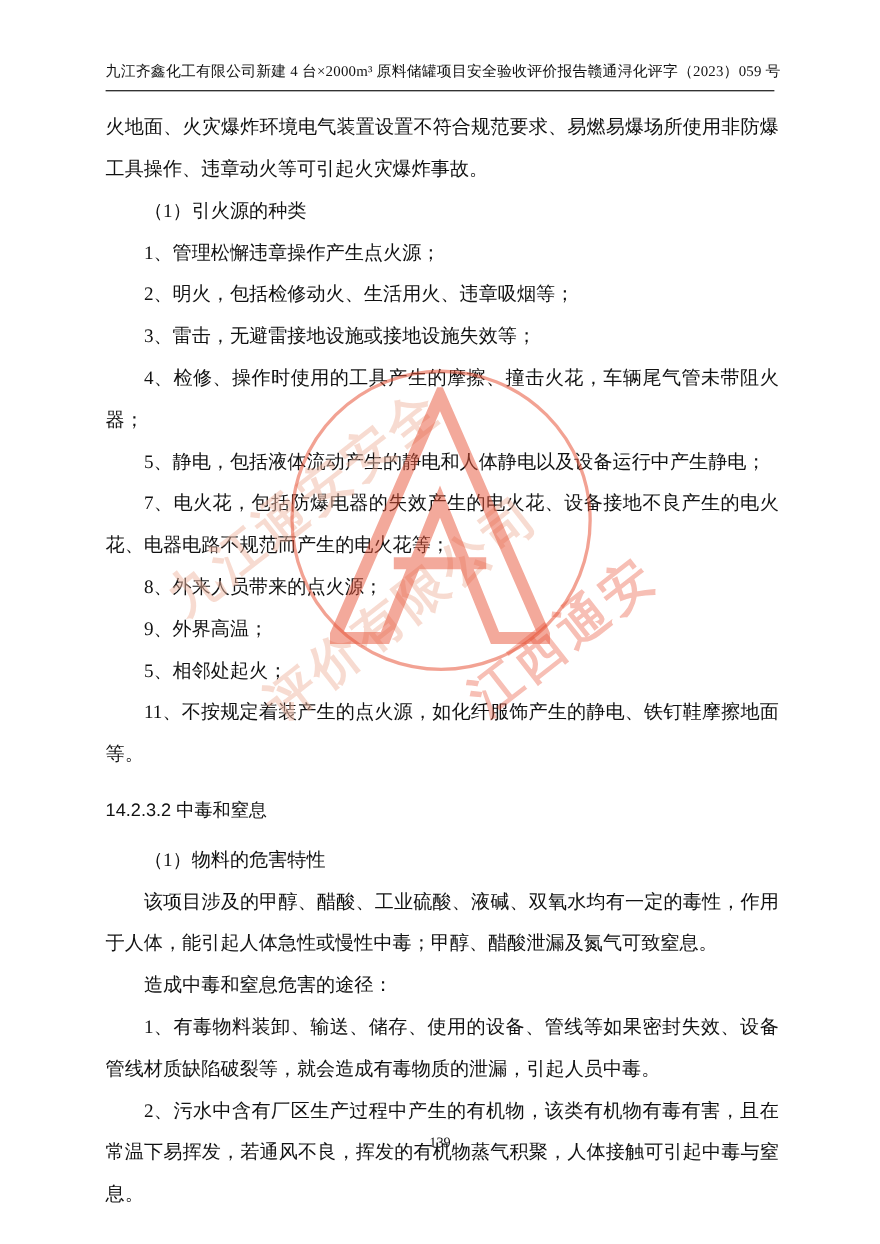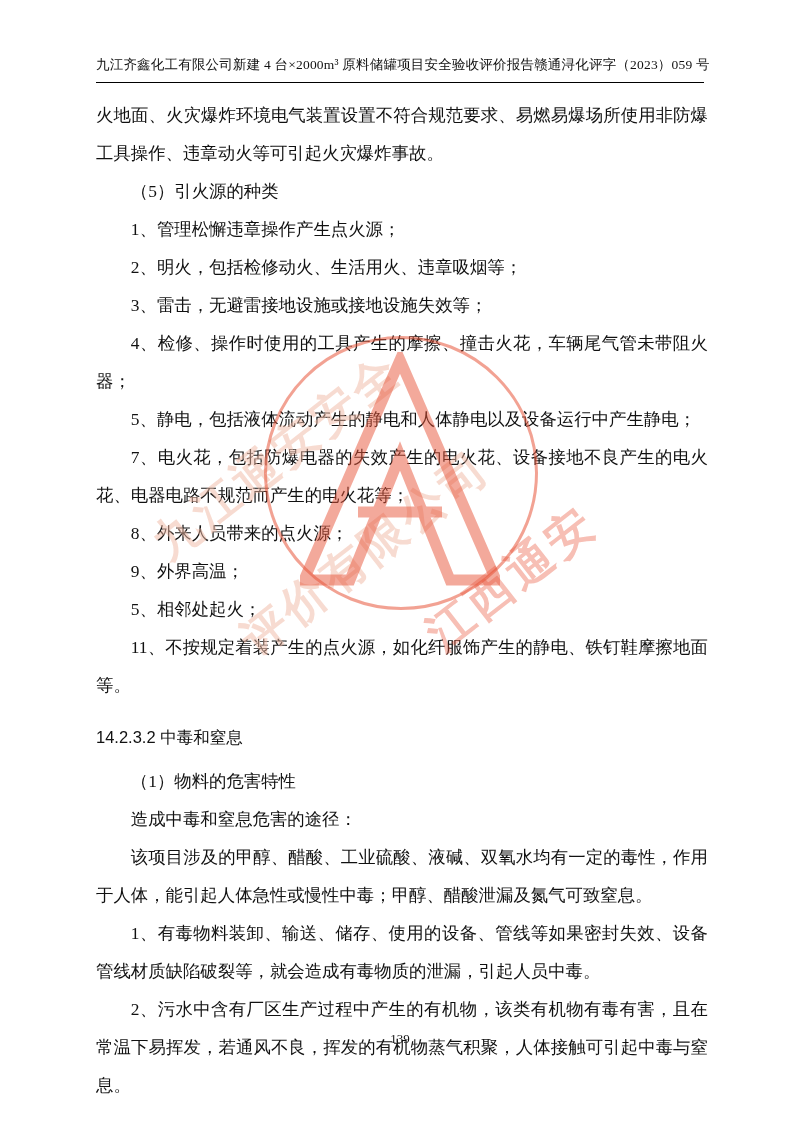--- a/index.html
+++ b/index.html
@@ -170,37 +170,37 @@
     <div class="wm-ring"></div>
     <svg class="wm-A" viewBox="0 0 200 236">
       <path d="M100 8 L196 228 L150 228 L100 104 L50 228 L4 228 Z" fill="none" stroke="#e8553a" stroke-width="11"></path>
       <path d="M58 160 L142 160" stroke="#e8553a" stroke-width="11" fill="none"></path>
     </svg>
   </div>
 
   <div class="content">
 
     <p class="p-noindent">火地面、火灾爆炸环境电气装置设置不符合规范要求、易燃易爆场所使用非防爆工具操作、违章动火等可引起火灾爆炸事故。</p>
-    <p class="p-indent">（5）引火源的种类</p>
+    <p class="p-indent">（1）引火源的种类</p>
     <p class="p-indent">1、管理松懈违章操作产生点火源；</p>
     <p class="p-indent">2、明火，包括检修动火、生活用火、违章吸烟等；</p>
     <p class="p-indent">3、雷击，无避雷接地设施或接地设施失效等；</p>
     <p class="p-indent">4、检修、操作时使用的工具产生的摩擦、撞击火花，车辆尾气管未带阻火器；</p>
     <p class="p-indent">5、静电，包括液体流动产生的静电和人体静电以及设备运行中产生静电；</p>
     <p class="p-indent">7、电火花，包括防爆电器的失效产生的电火花、设备接地不良产生的电火花、电器电路不规范而产生的电火花等；</p>
     <p class="p-indent">8、外来人员带来的点火源；</p>
     <p class="p-indent">9、外界高温；</p>
     <p class="p-indent">5、相邻处起火；</p>
     <p class="p-indent">11、不按规定着装产生的点火源，如化纤服饰产生的静电、铁钉鞋摩擦地面等。</p>
 
     <h2 class="heading">14.2.3.2 中毒和窒息</h2>
 
     <p class="p-indent">（1）物料的危害特性</p>
+    <p class="p-indent">该项目涉及的甲醇、醋酸、工业硫酸、液碱、双氧水均有一定的毒性，作用于人体，能引起人体急性或慢性中毒；甲醇、醋酸泄漏及氮气可致窒息。</p>
     <p class="p-indent">造成中毒和窒息危害的途径：</p>
-    <p class="p-indent">该项目涉及的甲醇、醋酸、工业硫酸、液碱、双氧水均有一定的毒性，作用于人体，能引起人体急性或慢性中毒；甲醇、醋酸泄漏及氮气可致窒息。</p>
     <p class="p-indent">1、有毒物料装卸、输送、储存、使用的设备、管线等如果密封失效、设备管线材质缺陷破裂等，就会造成有毒物质的泄漏，引起人员中毒。</p>
     <p class="p-indent">2、污水中含有厂区生产过程中产生的有机物，该类有机物有毒有害，且在常温下易挥发，若通风不良，挥发的有机物蒸气积聚，人体接触可引起中毒与窒息。</p>
 
   </div>
 
   <div class="page-number">139</div>
 
 </div>
 
 </body></html>

